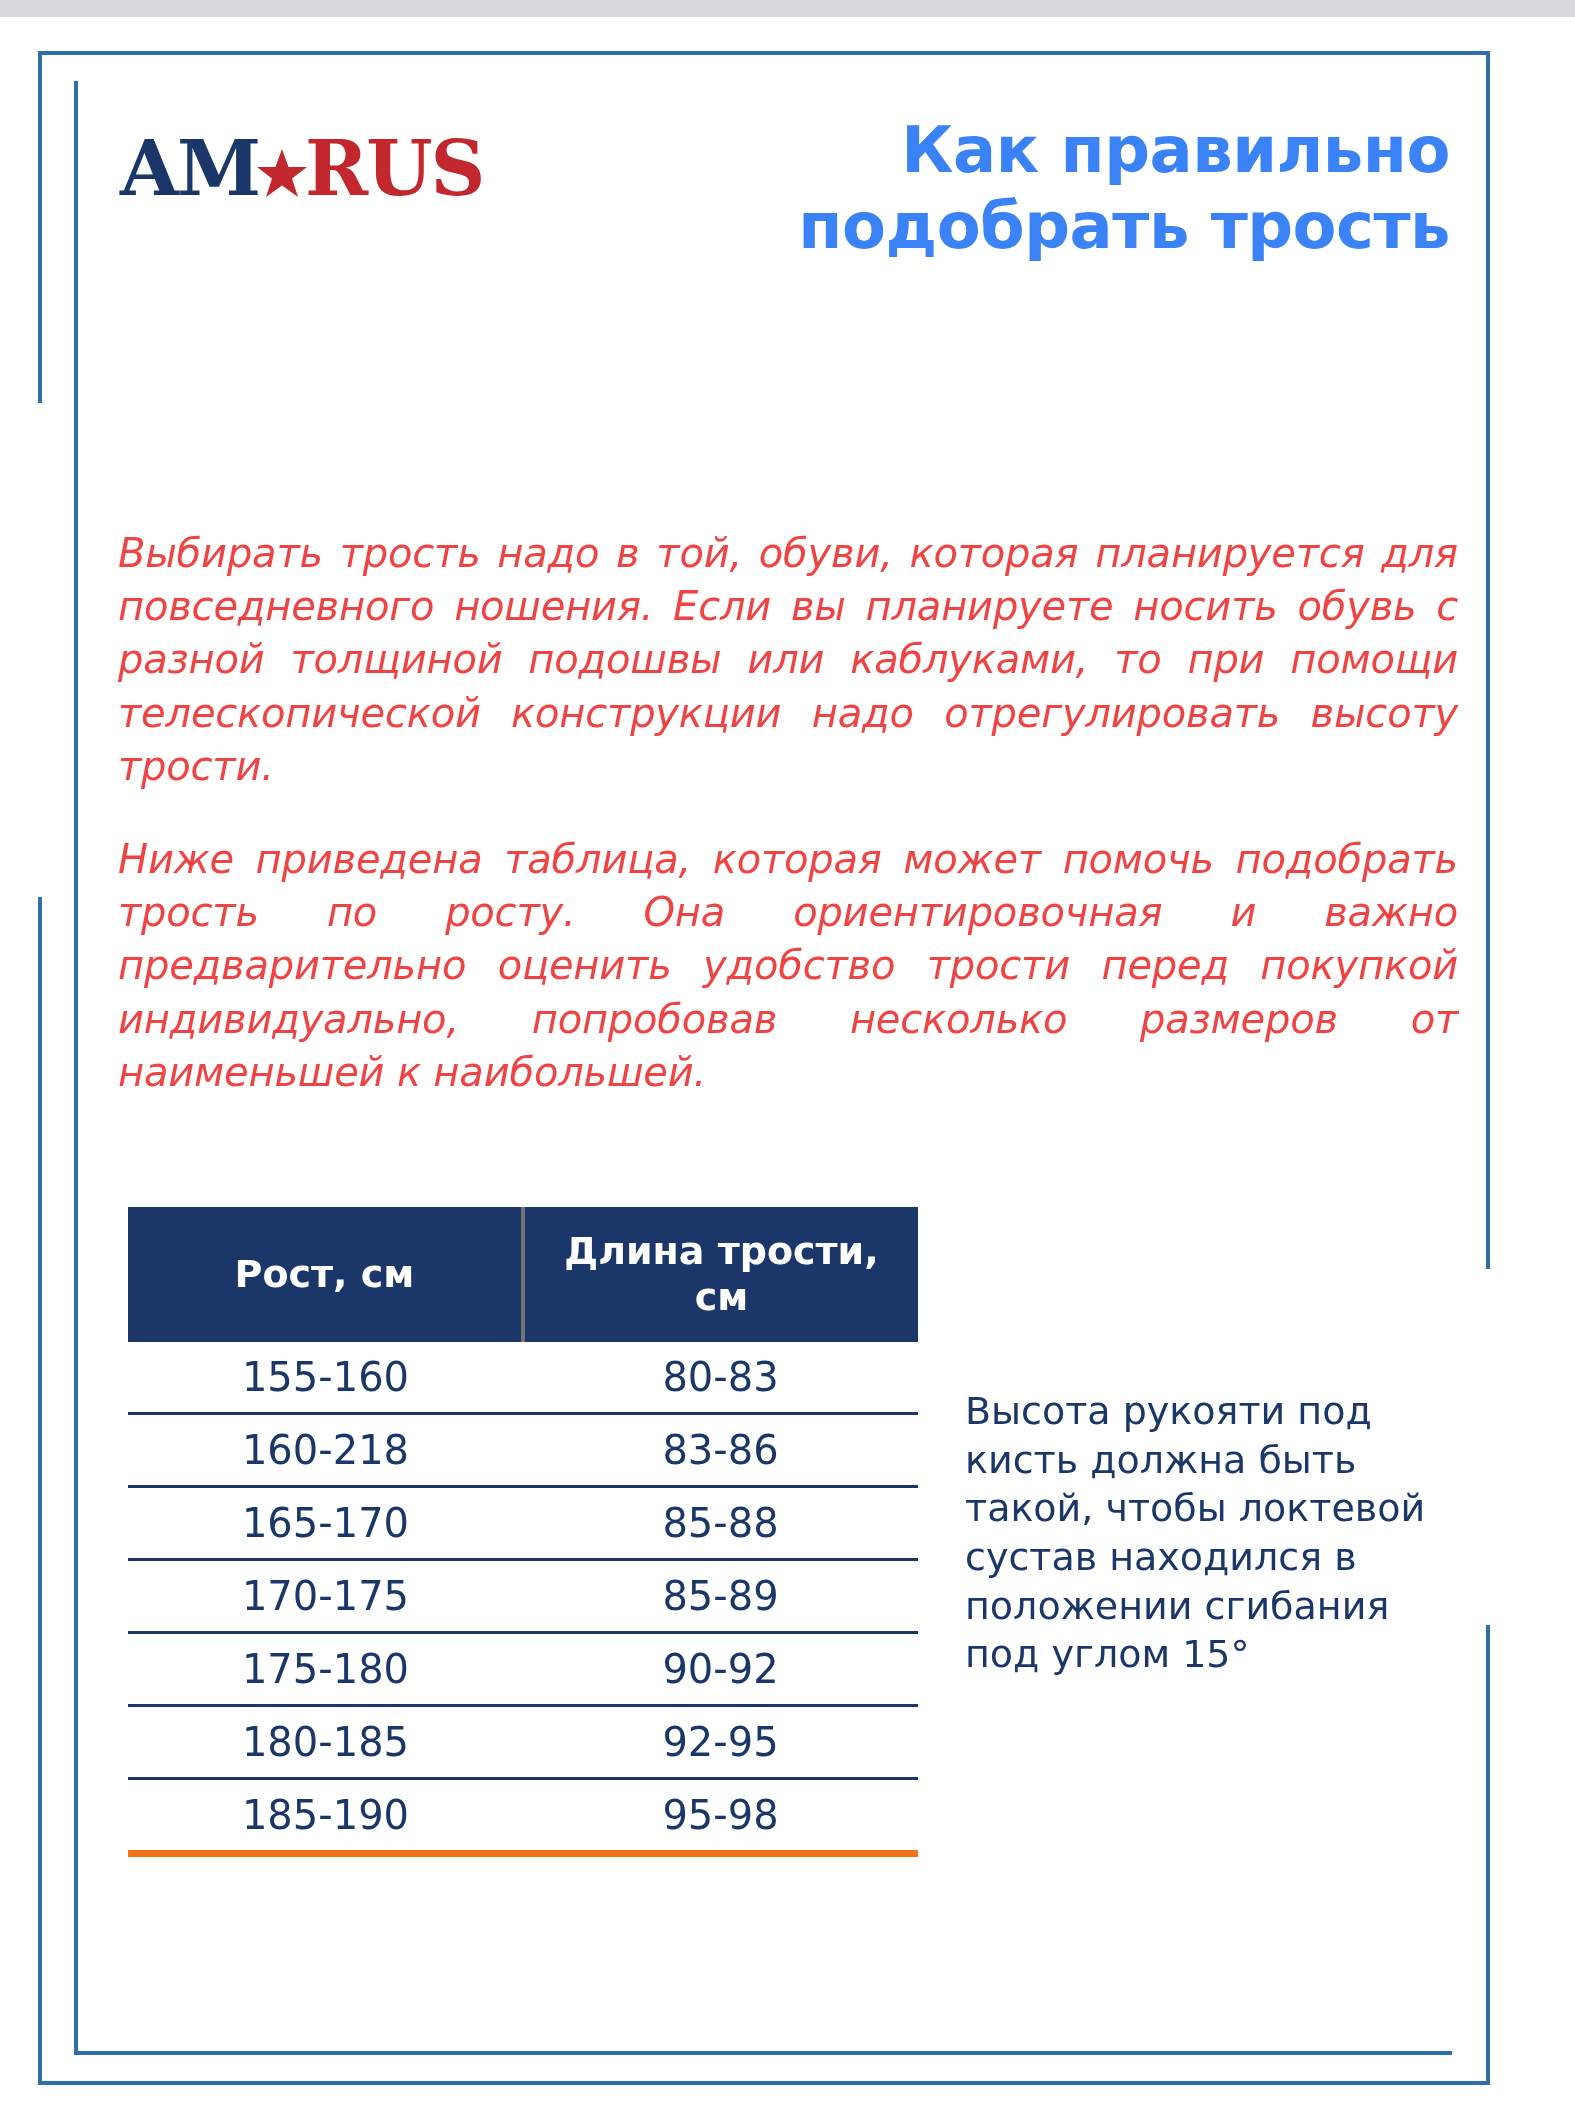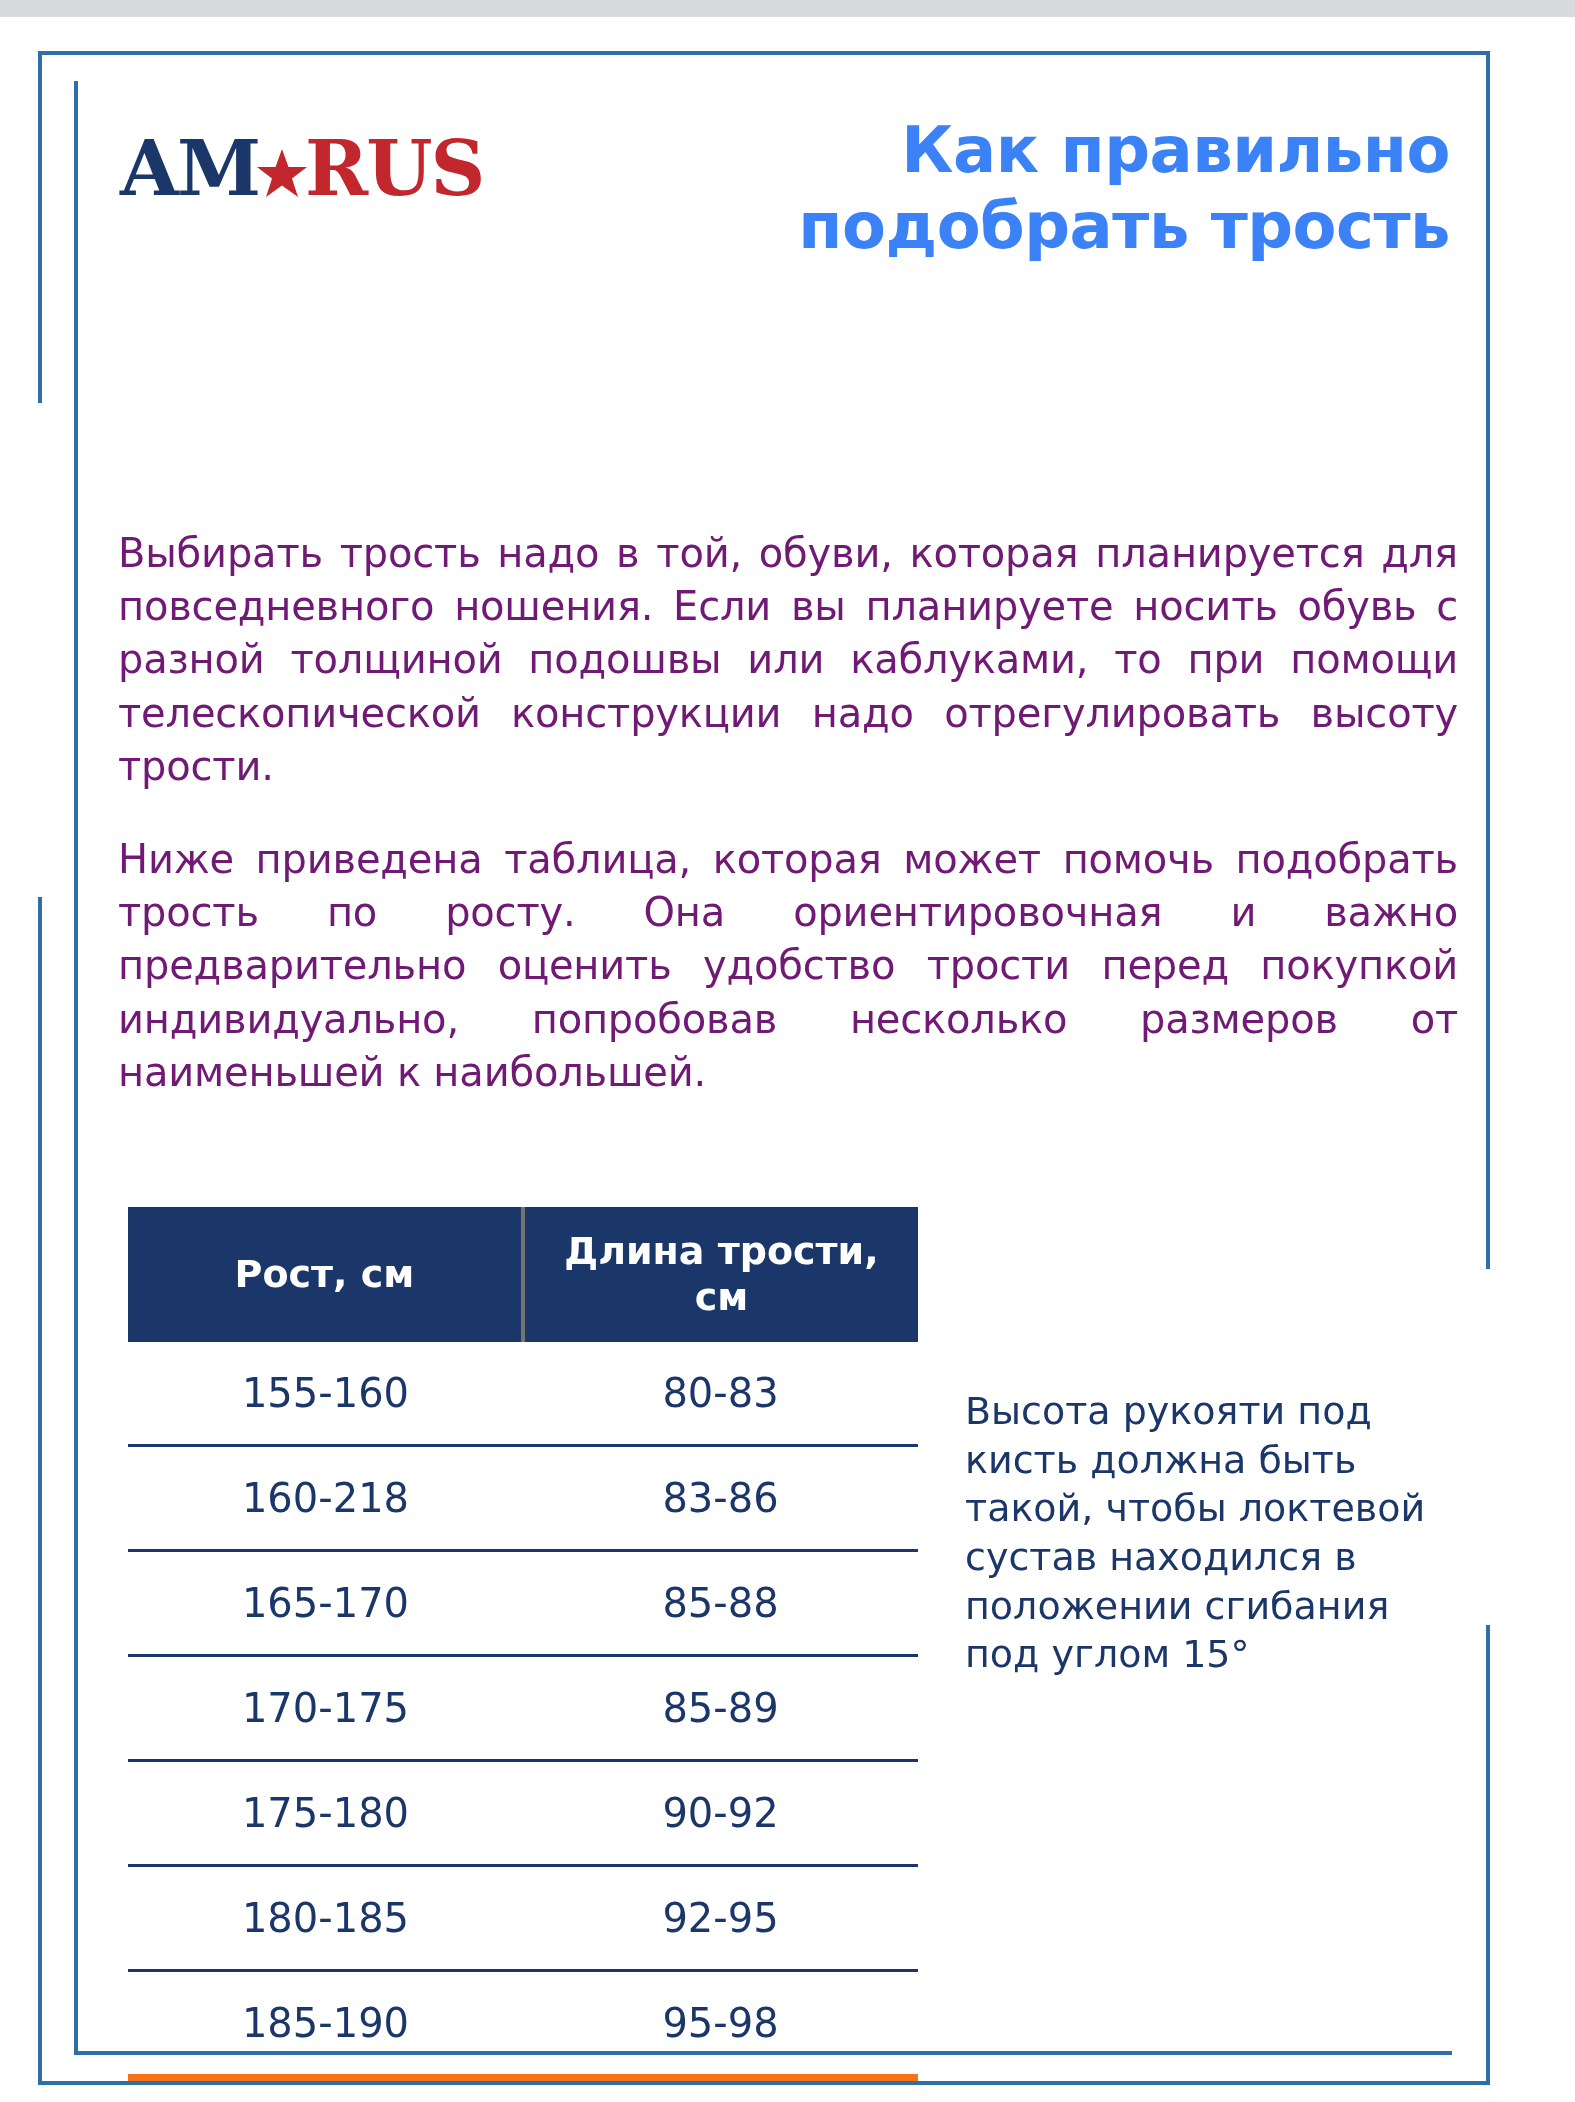--- a/index.html
+++ b/index.html
@@ -107,21 +107,22 @@
     line-height: 1.18;
     letter-spacing: -0.5px;
   }
 
   
   .paragraphs {
     position: absolute;
     left: 118px;
     top: 470px;
     width: 1340px;
-    color: #701a75;
+    color: #ef4444;
+    font-style: italic;
   }
   .para {
     font-size: 40px;
     line-height: 1.33;
     text-align: justify;
     margin-bottom: 26px;
     letter-spacing: -0.2px;
   }
 
   
@@ -145,21 +146,21 @@
     padding: 22px 8px;
     text-align: center;
     vertical-align: middle;
     border-right: 4px solid #737373;
   }
   table.size-table th:last-child { border-right: none; }
   table.size-table td {
     color: #1b3668;
     font-size: 40px;
     text-align: center;
-    padding: 28px 8px;
+    padding: 12px 8px;
     border-bottom: 3px solid #1b3668;
   }
   table.size-table tr:last-child td {
     border-bottom: 7px solid #f97316;
   }
 
   
   .side-note {
     position: absolute;
     left: 965px;

